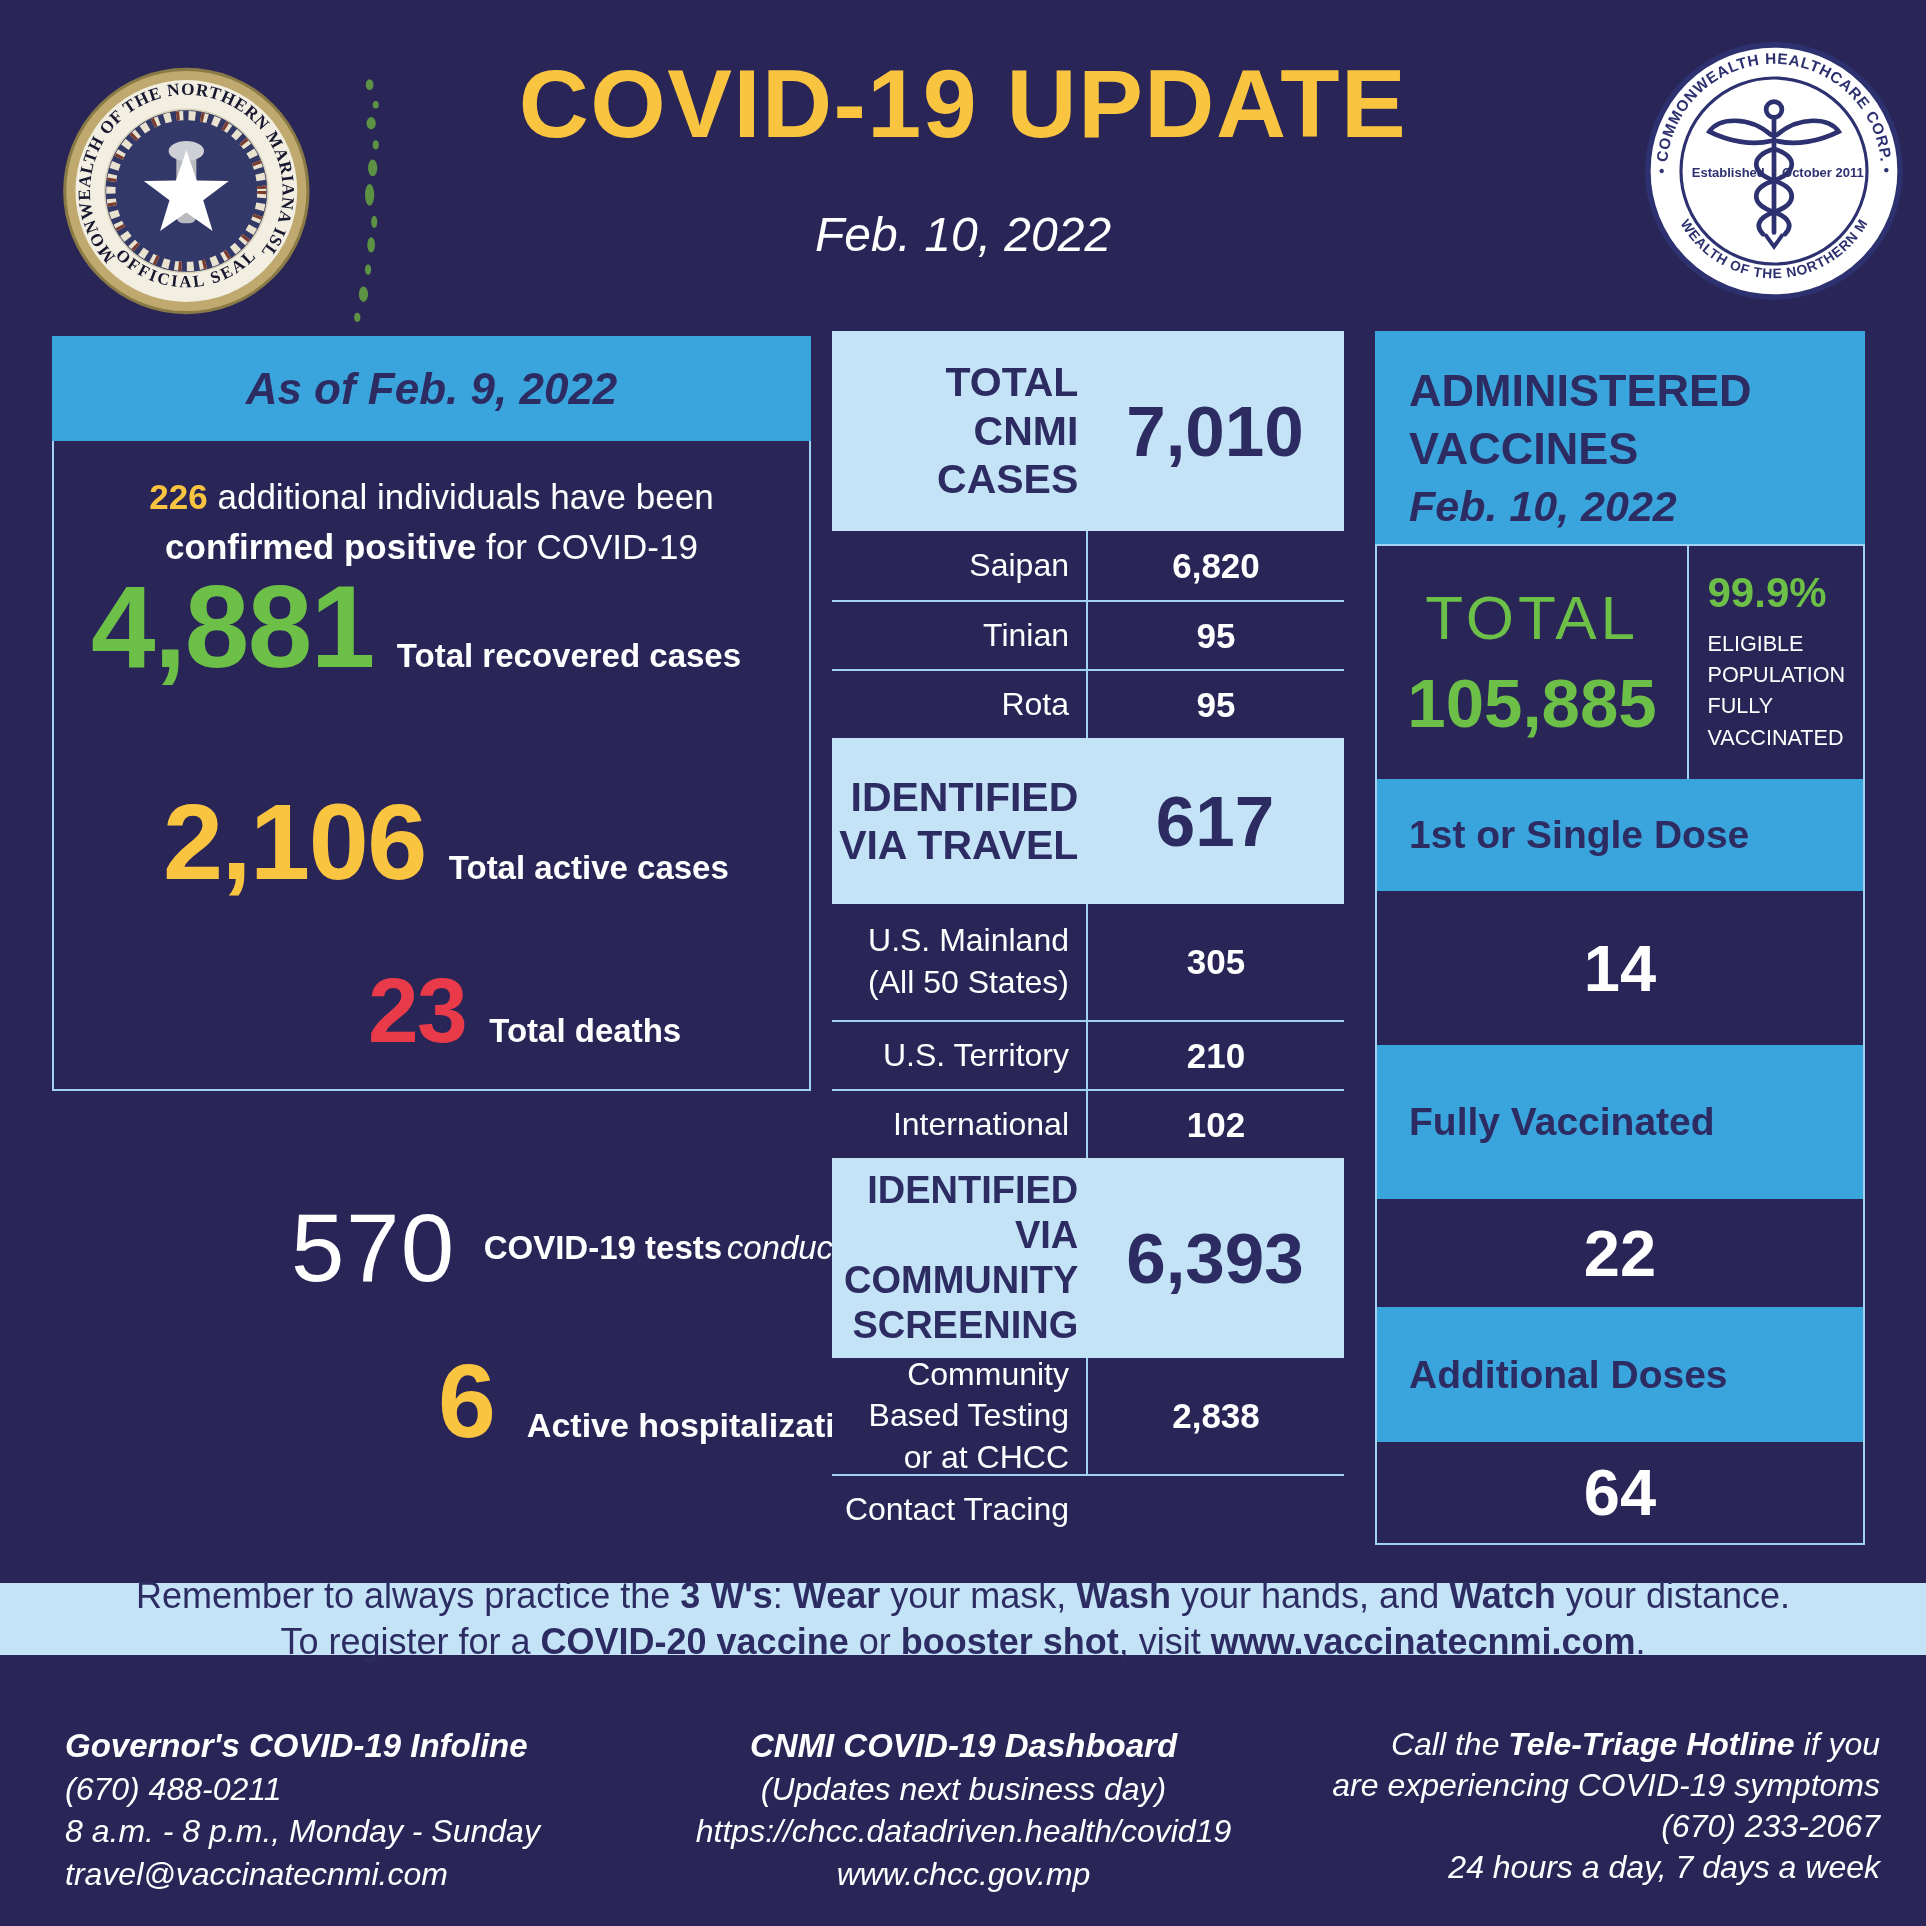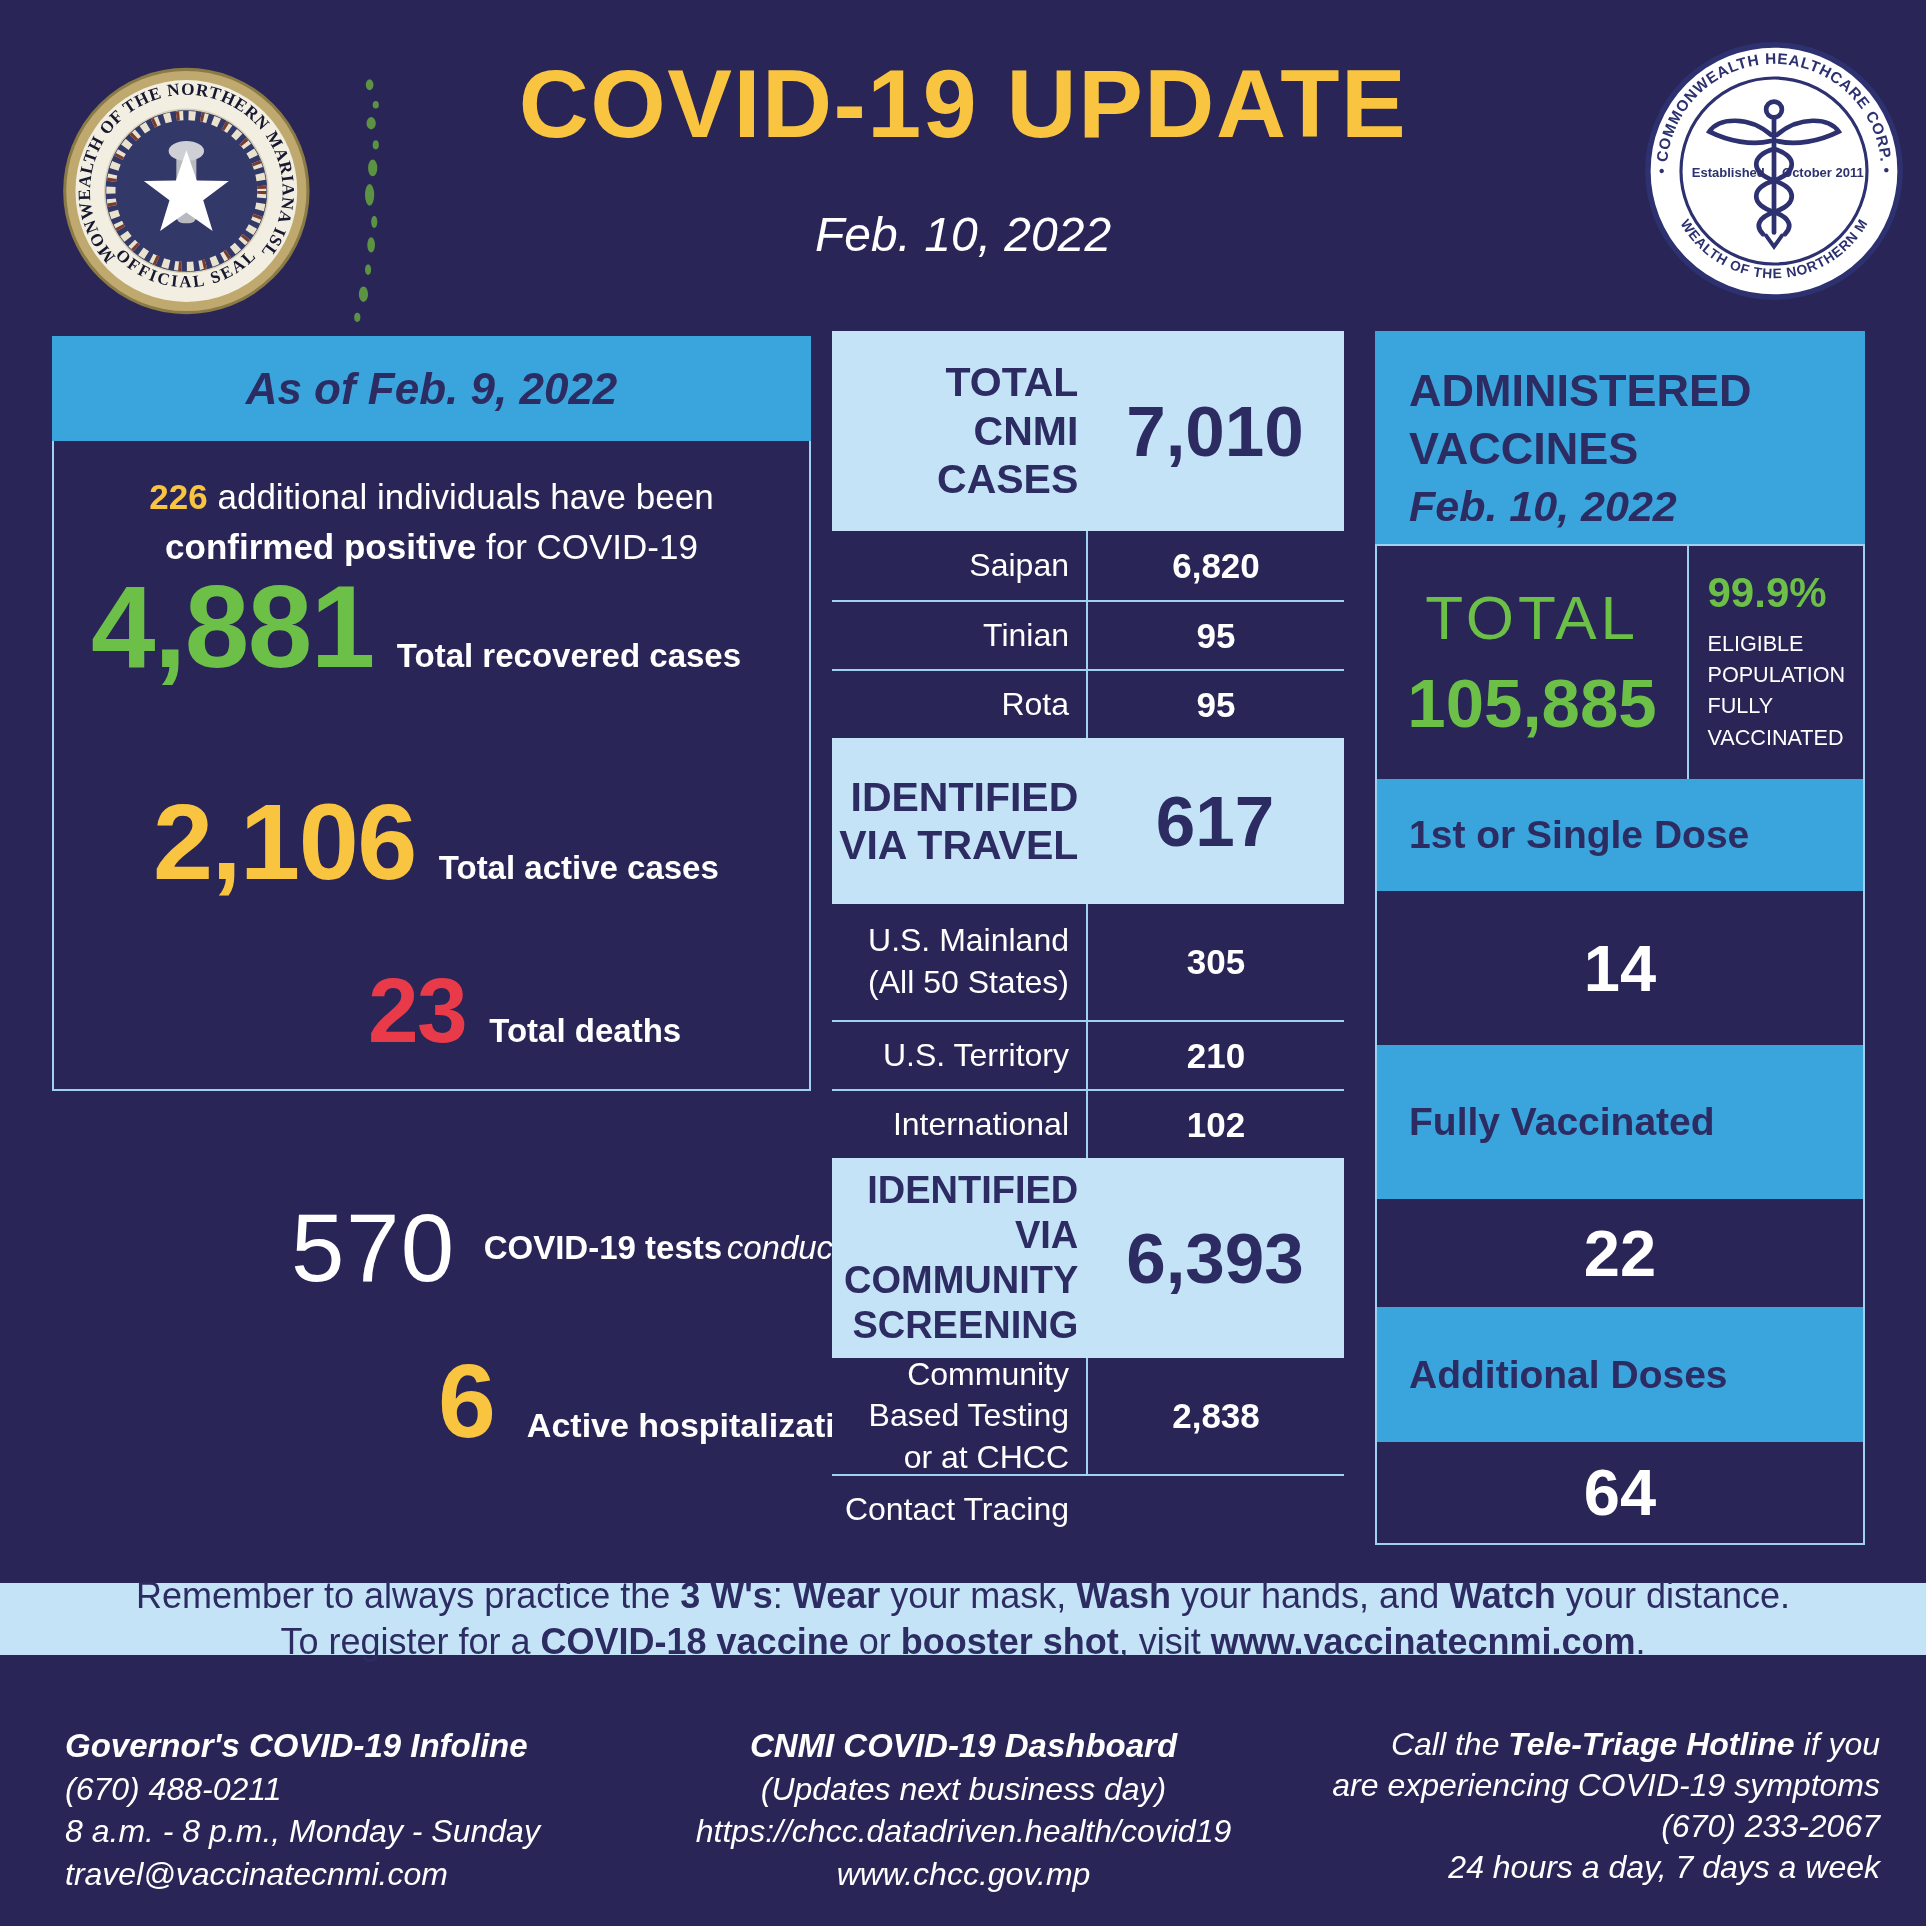--- a/index.html
+++ b/index.html
@@ -33,21 +33,21 @@
     border:2.3px solid var(--line);border-top:none;}
   .new-positive{margin-top:31px;text-align:center;color:var(--white);
     font-size:35px;font-weight:300;line-height:1.42;}
   .new-positive .count{color:var(--yellow);font-weight:700;}
   .new-positive .emph{font-weight:700;}
   .stat-row{position:absolute;display:flex;align-items:baseline;gap:23px;white-space:nowrap;}
   .stat-row .big{font-weight:800;letter-spacing:-1.5px;}
   .stat-row .lbl{font-size:33px;font-weight:700;color:var(--white);}
   .row-recovered{left:37px;top:119px;}
   .row-recovered .big{font-size:116px;color:var(--green);}
-  .row-active{left:99px;top:338px;}
+  .row-active{left:109px;top:338px;}
   .row-active .big{font-size:108px;color:var(--yellow);}
   .row-deaths{left:314px;top:518px;}
   .row-deaths .big{font-size:91px;color:var(--red);}
 
   .tests-block{position:absolute;left:291px;top:1193px;display:flex;align-items:center;gap:28px;white-space:nowrap;}
   .tests-block .big{font-size:96px;font-weight:400;color:var(--white);letter-spacing:1.5px;}
   .tests-lines{display:flex;flex-direction:row;gap:4.6px;}
   .tests-lines .l1{font-size:33px;font-weight:700;color:var(--white);}
   .tests-lines .l2{font-size:33px;font-style:italic;color:var(--white);font-weight:300;}
   .tests-lines .l2 .d{font-weight:700;text-align:right;}
@@ -282,21 +282,21 @@
       <div class="vax-value vv1">14</div>
       <div class="vax-label vl2">Fully Vaccinated</div>
       <div class="vax-value vv2">22</div>
       <div class="vax-label vl3">Additional Doses</div>
       <div class="vax-value vv3">64</div>
     </div>
   </div>
 
   <div class="banner">
     <div class="line"><span>Remember to always practice the </span><span class="rich-b">3 W's</span><span>: </span><span class="rich-b">Wear</span><span> your mask, </span><span class="rich-b">Wash</span><span> your hands, and </span><span class="rich-b">Watch</span><span> your distance.</span></div>
-    <div class="line"><span>To register for a </span><span class="rich-b">COVID-18 vaccine</span><span> or </span><span class="rich-b">booster shot</span><span>, visit </span><span class="rich-b">www.vaccinatecnmi.com</span><span>.</span></div>
+    <div class="line"><span>To register for a </span><span class="rich-b">COVID-20 vaccine</span><span> or </span><span class="rich-b">booster shot</span><span>, visit </span><span class="rich-b">www.vaccinatecnmi.com</span><span>.</span></div>
   </div>
 
   <div class="footer-col fc-left">
     <div class="title">Governor's COVID-19 Infoline</div>
     <div>(670) 488-0211</div>
     <div>8 a.m. - 8 p.m., Monday - Sunday</div>
     <div>travel@vaccinatecnmi.com</div>
   </div>
 
   <div class="footer-col fc-mid">

